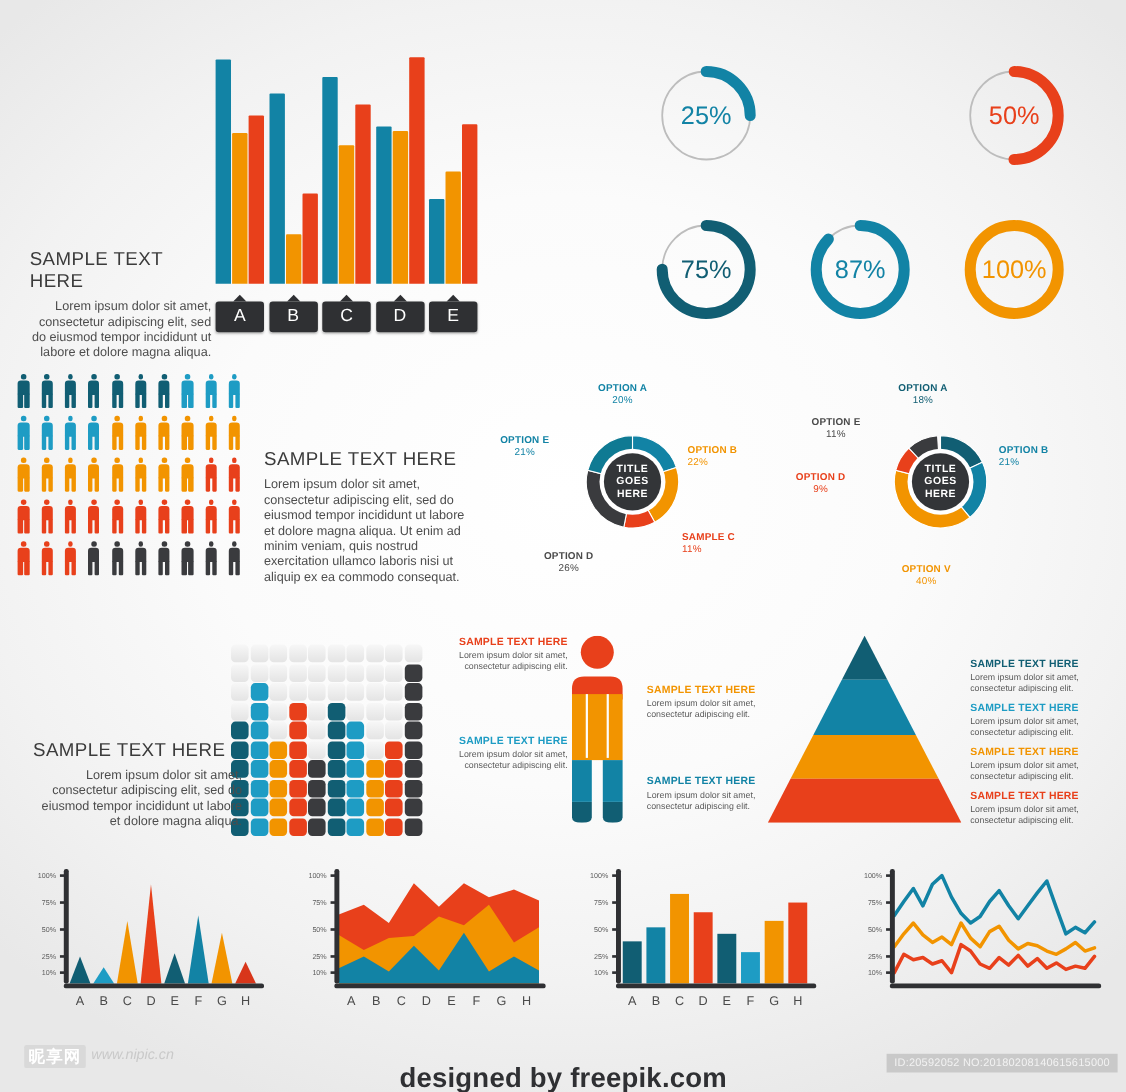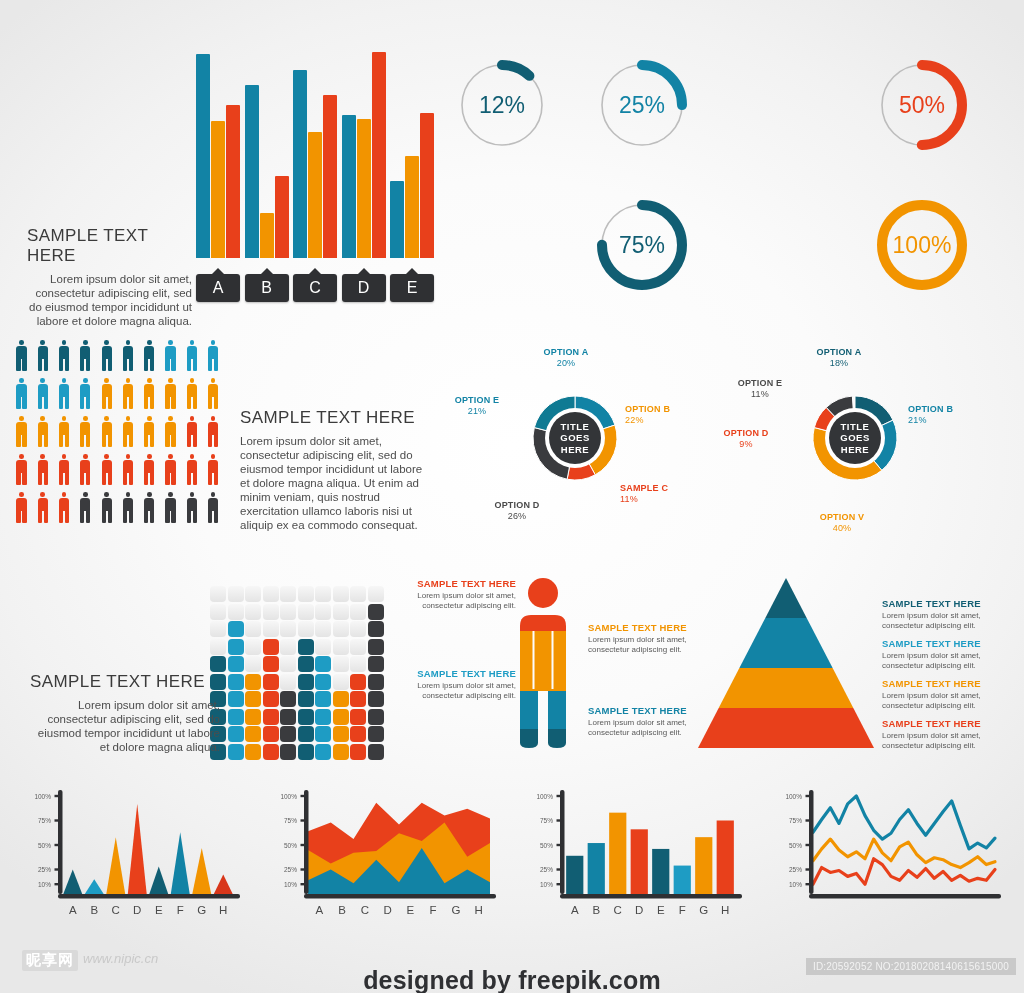--- a/index.html
+++ b/index.html
@@ -116,47 +116,47 @@
     </div>
   <div class="abs" id="topbarlabels" style="left:196px;top:266px;width:240px;height:34px;">
       <div class="taglabel" style="left: 0px; top: 8px;">A</div>
       <div class="taglabel" style="left: 48.5px; top: 8px;">B</div>
       <div class="taglabel" style="left: 97px; top: 8px;">C</div>
       <div class="taglabel" style="left: 145.5px; top: 8px;">D</div>
       <div class="taglabel" style="left: 194px; top: 8px;">E</div>
     </div>
 
   <div class="abs" id="rings" style="left:452px;top:55px;width:560px;height:250px;">
-      <div class="ring" style="left: 0px; top: 0px; width: 100px; height: 100px;">
-        <svg width="100" height="100" viewBox="0 0 100 100">
-          <circle cx="50" cy="50" r="40" fill="none" stroke="#BDBDBD" stroke-width="1.6"></circle>
-          <circle cx="50" cy="50" r="40" fill="none" stroke="#115E73" stroke-width="10" stroke-linecap="round" stroke-dasharray="30.15928947446201 251.32741228718345" transform="rotate(-90 50 50)"></circle>
-        </svg>
-        <div class="ringtxt" style="color: rgb(17, 94, 115);">12%</div>
-      </div>
       <div class="ring" style="left: 140px; top: 0px; width: 100px; height: 100px;">
         <svg width="100" height="100" viewBox="0 0 100 100">
           <circle cx="50" cy="50" r="40" fill="none" stroke="#BDBDBD" stroke-width="1.6"></circle>
           <circle cx="50" cy="50" r="40" fill="none" stroke="#1283A5" stroke-width="10" stroke-linecap="round" stroke-dasharray="62.831853071795855 251.32741228718345" transform="rotate(-90 50 50)"></circle>
         </svg>
         <div class="ringtxt" style="color: rgb(18, 131, 165);">25%</div>
       </div>
       <div class="ring" style="left: 420px; top: 0px; width: 100px; height: 100px;">
         <svg width="100" height="100" viewBox="0 0 100 100">
           <circle cx="50" cy="50" r="40" fill="none" stroke="#BDBDBD" stroke-width="1.6"></circle>
           <circle cx="50" cy="50" r="40" fill="none" stroke="#E8401B" stroke-width="10" stroke-linecap="round" stroke-dasharray="125.66370614359171 251.32741228718345" transform="rotate(-90 50 50)"></circle>
         </svg>
         <div class="ringtxt" style="color: rgb(232, 64, 27);">50%</div>
       </div>
       <div class="ring" style="left: 140px; top: 140px; width: 100px; height: 100px;">
         <svg width="100" height="100" viewBox="0 0 100 100">
           <circle cx="50" cy="50" r="40" fill="none" stroke="#BDBDBD" stroke-width="1.6"></circle>
           <circle cx="50" cy="50" r="40" fill="none" stroke="#115E73" stroke-width="10" stroke-linecap="round" stroke-dasharray="188.49555921538757 251.32741228718345" transform="rotate(-90 50 50)"></circle>
         </svg>
         <div class="ringtxt" style="color: rgb(17, 94, 115);">75%</div>
+      </div>
+      <div class="ring" style="left: 280px; top: 140px; width: 100px; height: 100px;">
+        <svg width="100" height="100" viewBox="0 0 100 100">
+          <circle cx="50" cy="50" r="40" fill="none" stroke="#BDBDBD" stroke-width="1.6"></circle>
+          <circle cx="50" cy="50" r="40" fill="none" stroke="#1283A5" stroke-width="10" stroke-linecap="round" stroke-dasharray="218.65484868984962 251.32741228718345" transform="rotate(-90 50 50)"></circle>
+        </svg>
+        <div class="ringtxt" style="color: rgb(18, 131, 165);">87%</div>
       </div>
       <div class="ring" style="left: 420px; top: 140px; width: 100px; height: 100px;">
         <svg width="100" height="100" viewBox="0 0 100 100">
           <circle cx="50" cy="50" r="40" fill="none" stroke="#BDBDBD" stroke-width="1.6"></circle>
           <circle cx="50" cy="50" r="40" fill="none" stroke="#F29400" stroke-width="10" stroke-linecap="round" stroke-dasharray="251.32741228718342 251.32741228718345" transform="rotate(-90 50 50)"></circle>
         </svg>
         <div class="ringtxt" style="color: rgb(242, 148, 0);">100%</div>
       </div>
     </div>
 

